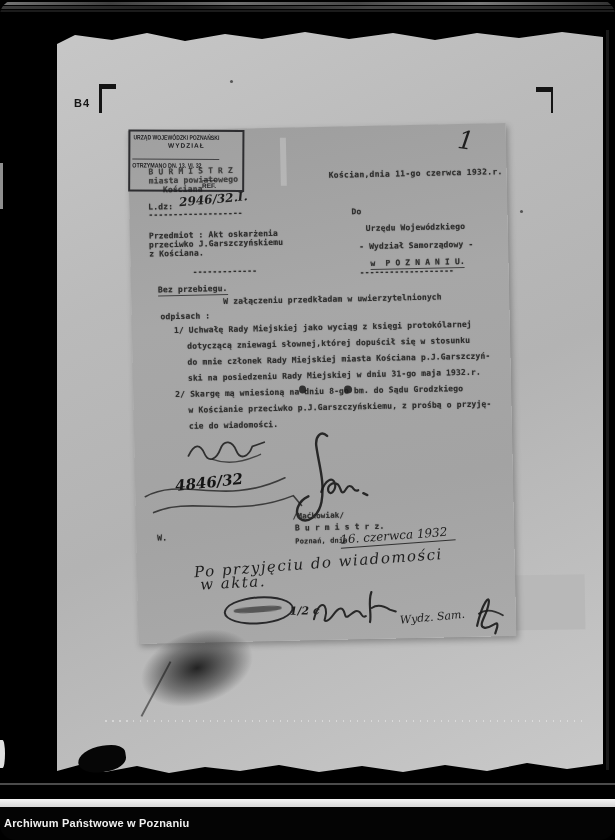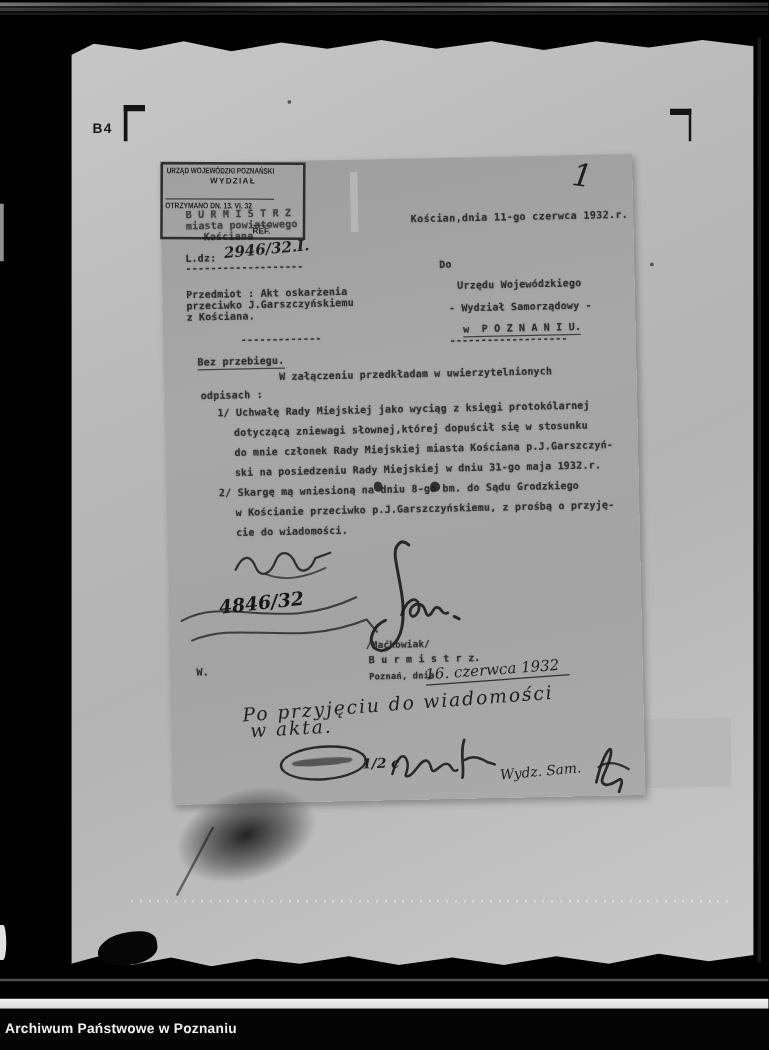--- a/index.html
+++ b/index.html
@@ -1,17 +1,17 @@
 <!DOCTYPE html>
 <html><head>
 <meta charset="utf-8">
 <style>
   html,body{margin:0;padding:0;background:#000;}
   #canvas{position:relative;width:615px;height:840px;background:#000;overflow:hidden;
-          font-family:"DejaVu Sans Mono",monospace;}
+          font-family:"DejaVu Sans Mono",monospace;border-radius:15px;}
   .abs{position:absolute;}
   
   .streak1{left:0;top:2px;width:615px;height:3px;
     background:linear-gradient(90deg,#757575,#3f3f3f 18%,#6f6f6f 38%,#474747 58%,#7a7a7a 78%,#2f2f2f);}
   .streak2{left:0;top:6px;width:615px;height:3px;opacity:.8;
     background:linear-gradient(90deg,#4a4a4a,#242424 30%,#575757 60%,#2a2a2a);}
   .streak3{left:0;top:10px;width:615px;height:2px;background:#1b1b1b;}
   
   #scan{left:57px;top:28px;width:546px;height:746px;
     background:linear-gradient(155deg,#c7c7c7 0%,#bababa 30%,#b3b3b3 55%,#bfbfbf 80%,#c9c9c9 100%);

